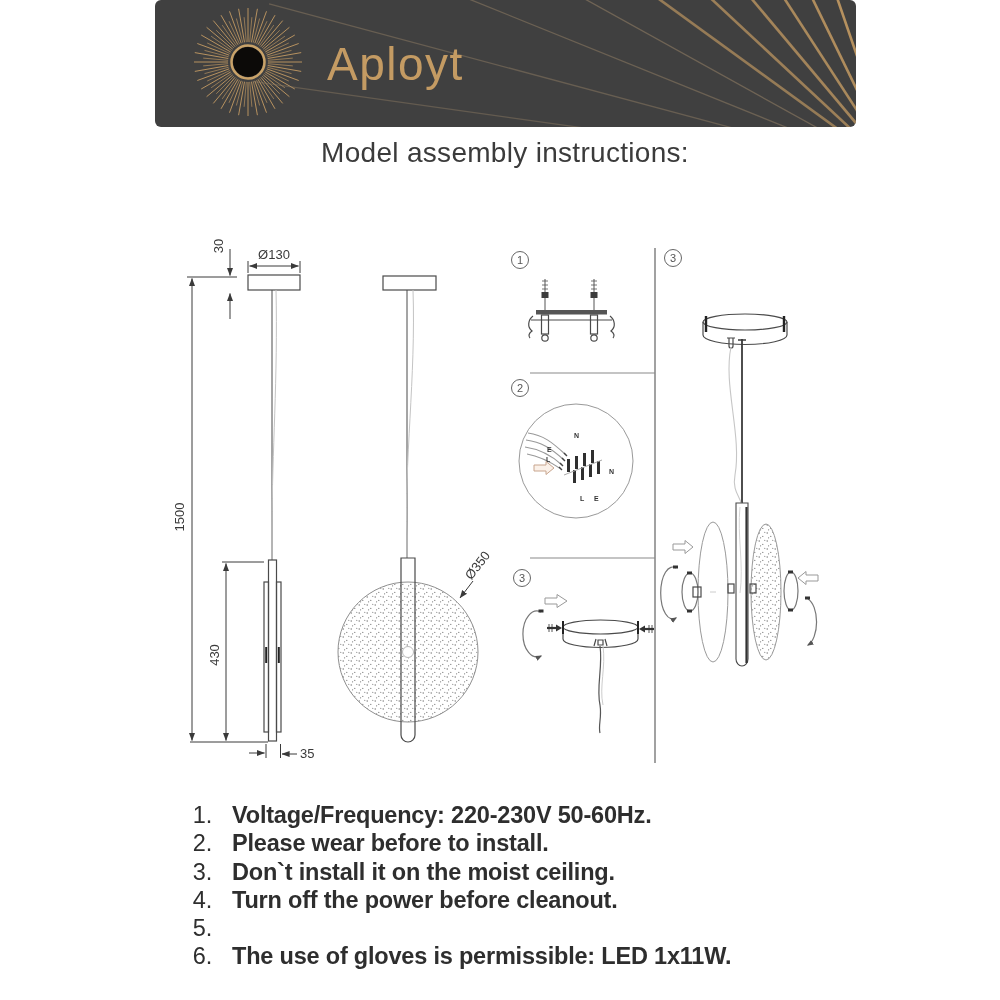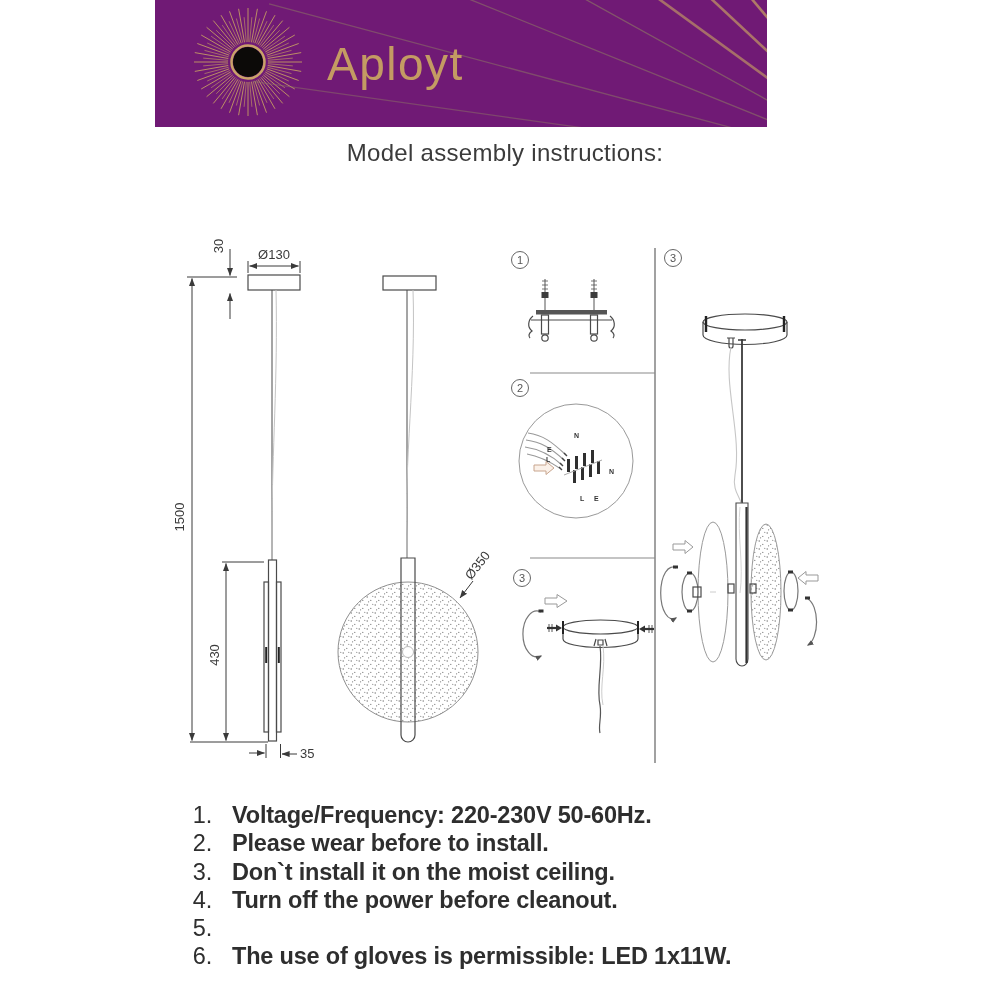--- a/index.html
+++ b/index.html
@@ -1,24 +1,24 @@
 <!DOCTYPE html>
 <html><head>
 <meta charset="utf-8">
 <style>
   html,body{margin:0;padding:0;background:#ffffff;}
   .page{position:relative;width:1000px;height:1000px;background:#ffffff;overflow:hidden;
         font-family:"Liberation Sans",sans-serif;}
   
-  .banner{position:absolute;left:155px;top:0;width:612px;height:127px;background:#701a75;overflow:hidden;}
+  .banner{position:absolute;left:155px;top:0;width:701px;height:127px;background:#404040;overflow:hidden;border-radius:6px;}
   .banner svg{position:absolute;left:0;top:0;}
   .brand{position:absolute;left:172px;top:37px;font-size:46px;color:#c49b63;letter-spacing:1.5px;}
   
   .title-block{position:absolute;left:155px;top:139px;width:700px;text-align:center;
-               color:#3b3b3b;font-size:24px;line-height:27px;letter-spacing:.3px;}
+               color:#3b3b3b;font-size:28px;line-height:27px;letter-spacing:.3px;}
   
   .drawing{position:absolute;left:150px;top:235px;width:720px;height:560px;}
   .ln{stroke:#4a4a4a;stroke-width:1.2;fill:none;}
   .dim{stroke:#3a3a3a;stroke-width:1;fill:none;}
   .thin{stroke:#c4c4c4;stroke-width:1;fill:none;}
   .dimtxt{font-family:"Liberation Sans",sans-serif;font-size:13px;fill:#3a3a3a;}
   .steptxt{font-family:"Liberation Sans",sans-serif;font-size:11px;fill:#555;}
   .wiretxt{font-family:"Liberation Sans",sans-serif;font-size:7px;font-weight:bold;fill:#333;}
   
   .instructions{position:absolute;left:150px;top:801px;width:710px;color:#2e2e2e;

